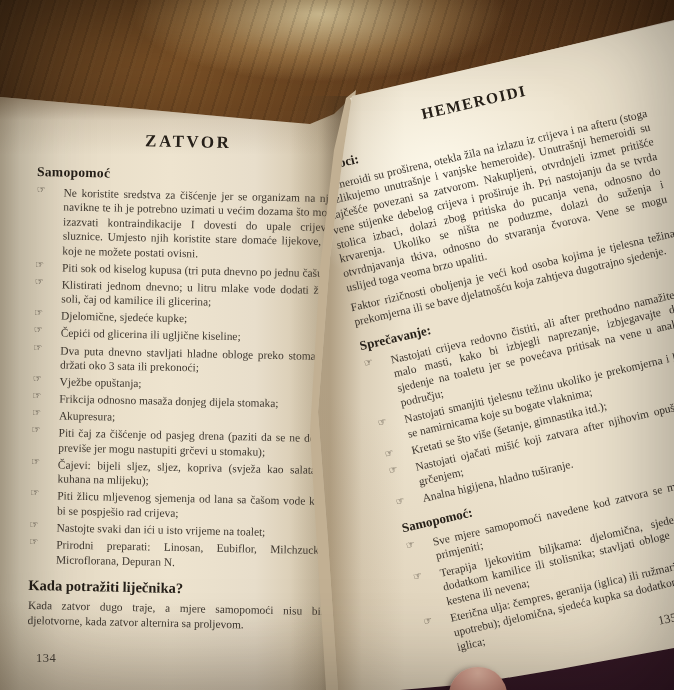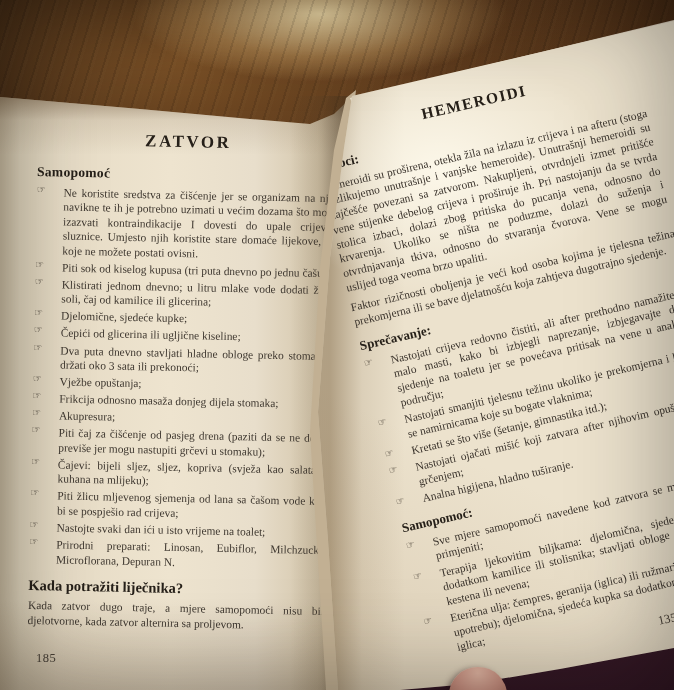--- a/index.html
+++ b/index.html
@@ -112,21 +112,21 @@
           <div class="li"><span class="bi">☞</span><span>Akupresura;</span></div>
           <div class="li"><span class="bi">☞</span><span>Piti čaj za čišćenje od pasjeg drena (paziti da se ne dozira previše jer mogu nastupiti grčevi u stomaku);</span></div>
           <div class="li"><span class="bi">☞</span><span>Čajevi: bijeli sljez, sljez, kopriva (svježa kao salata ili kuhana na mlijeku);</span></div>
           <div class="li"><span class="bi">☞</span><span>Piti žlicu mljevenog sjemenja od lana sa čašom vode kako bi se pospješio rad crijeva;</span></div>
           <div class="li"><span class="bi">☞</span><span>Nastojte svaki dan ići u isto vrijeme na toalet;</span></div>
           <div class="li"><span class="bi">☞</span><span>Prirodni preparati: Linosan, Eubiflor, Milchzucker, Microflorana, Depuran N.</span></div>
         </div>
       <div class="lp-doc-h">Kada potražiti liječnika?</div>
       <div>Kada zatvor dugo traje, a mjere samopomoći nisu bile djelotvorne, kada zatvor alternira sa proljevom.</div>
     </div>
-    <div class="page-num-left">185</div>
+    <div class="page-num-left">134</div>
   </div>
 
   <div class="gutter-shadow"></div>
   <div class="page-edges"></div>
   <div class="top-edge"></div>
 
   <div class="page-right">
     <div class="right-content">
       <div class="rp-title">HEMEROIDI</div>
       <div class="rp-h">Uzroci:</div>

